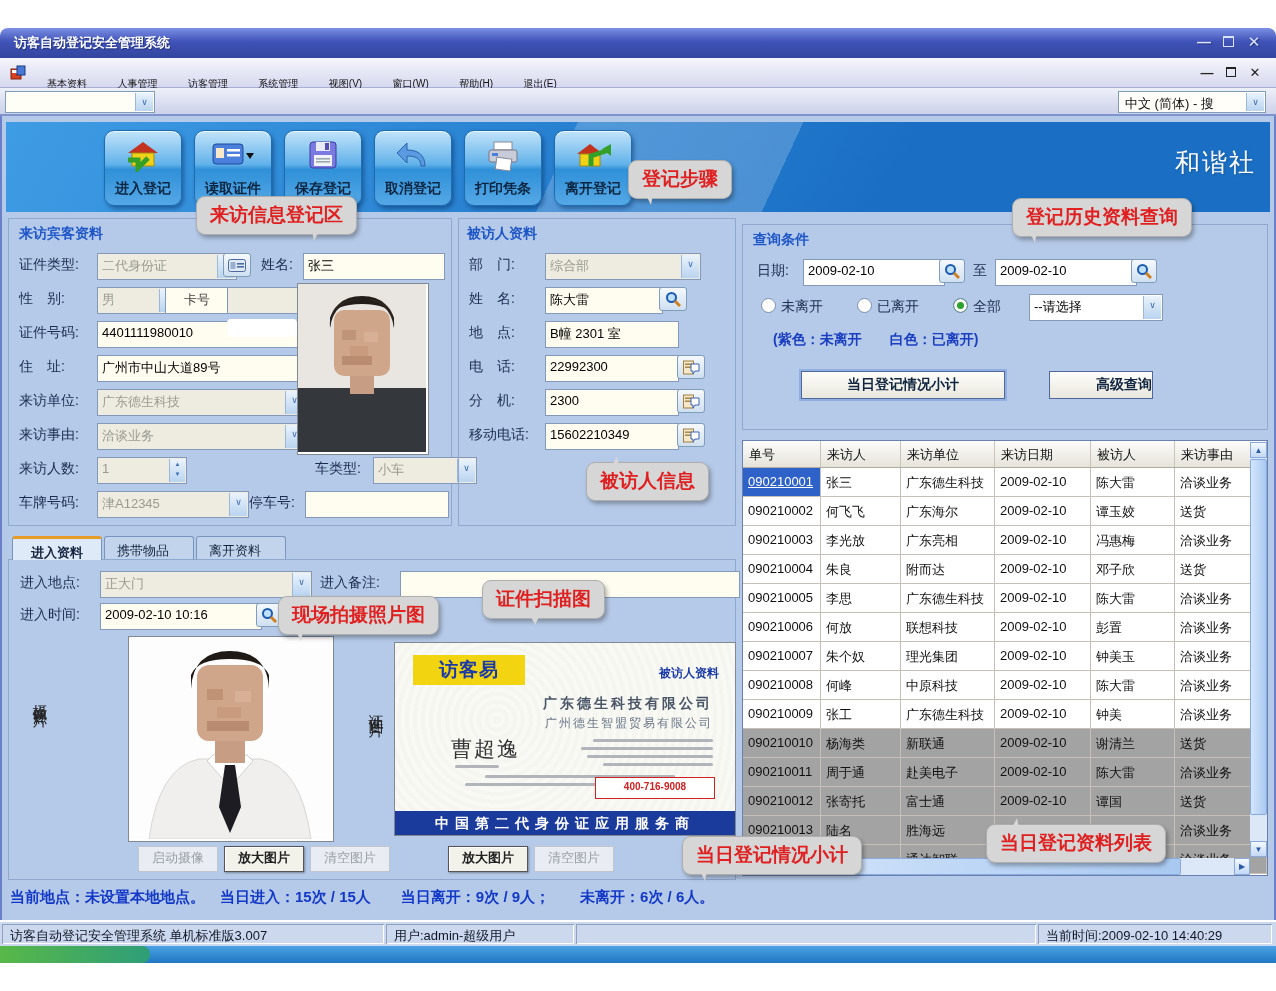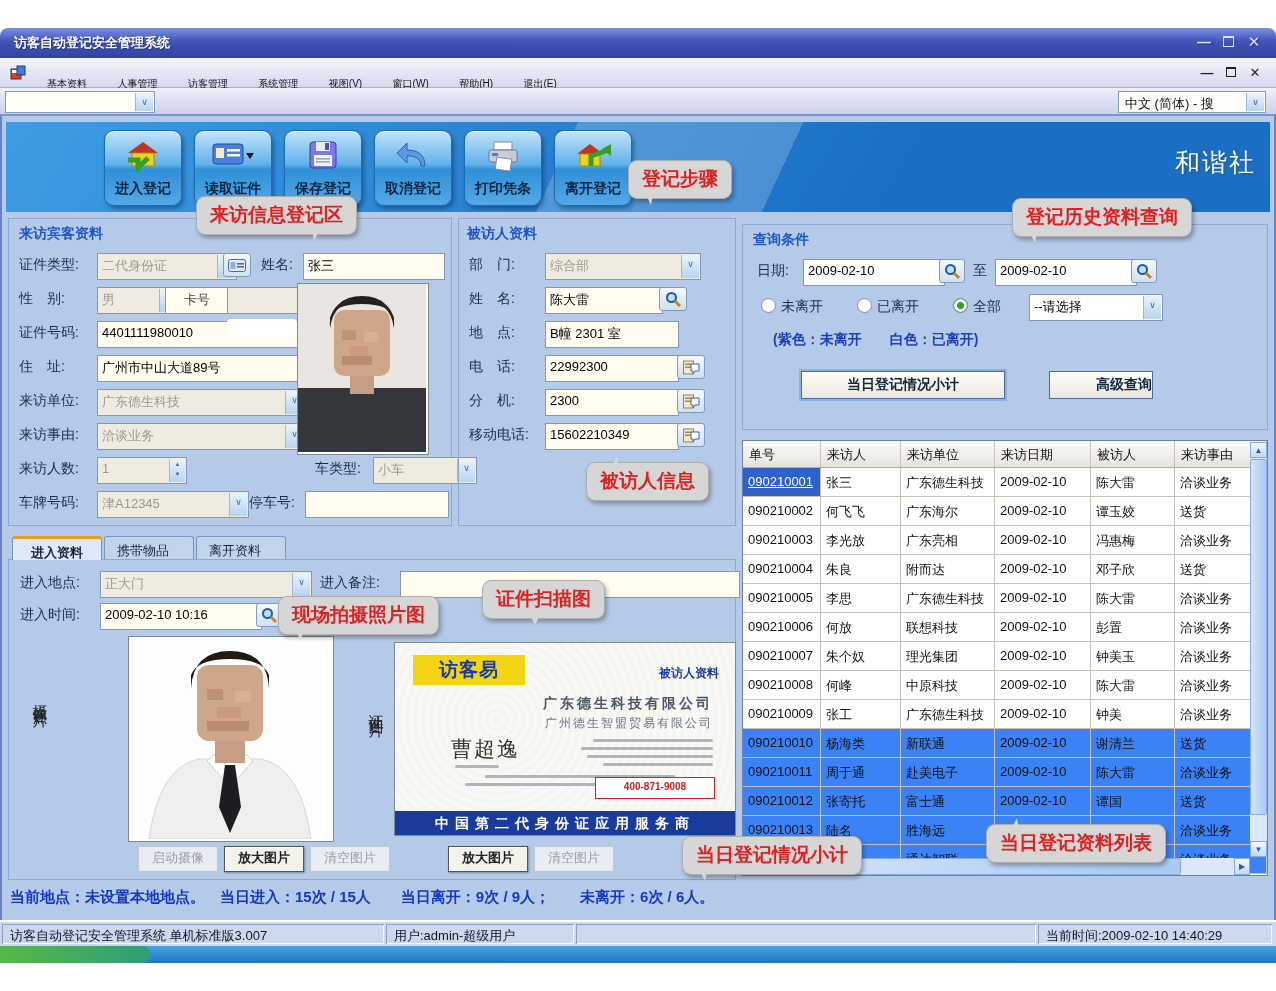--- a/index.html
+++ b/index.html
@@ -47,21 +47,21 @@
   .rdot.on{box-shadow:inset 0 0 0 3px #fff;background:#2ca22c;}
   .rlbl{font-size:14px;color:#1c2c50;margin-left:5px;}
   .qbtn{position:absolute;height:26px;background:linear-gradient(180deg,#fdfdfb,#e9e7dd);border:1px solid #50689c;box-shadow:0 0 0 2px #8fb0e0;font-size:14px;color:#10253f;text-align:center;line-height:25px;font-weight:bold;}
   .qlegend{position:absolute;color:#1a3ec0;font-size:14px;font-weight:bold;}
 
   
   .tbl{left:742px;top:440px;width:526px;height:436px;background:#fff;border:1px solid #6a80b0;overflow:hidden;}
   .thead{display:flex;height:26px;background:linear-gradient(180deg,#fcfcfa,#e6e3da);border-bottom:1px solid #b0aca0;}
   .th{flex:none;box-sizing:border-box;border-right:1px solid #c8c4b8;padding:5px 6px 0;font-size:13px;color:#111;white-space:nowrap;overflow:hidden;}
   .trow{display:flex;height:28px;background:#fff;border-bottom:1px solid #c6c0b6;}
-  .trow.purple{background:#3b82f6;}
+  .trow.purple{background:#a3a3a3;}
   .td{flex:none;box-sizing:border-box;border-right:1px solid #c6c0b6;padding:6px 5px 0;font-size:13px;color:#101010;white-space:nowrap;overflow:hidden;}
   .td.sel{background:#2e62c8;color:#ffffff;text-decoration:underline;}
   .sbv{position:absolute;right:0;top:1px;bottom:18px;width:17px;background:#dce8f8;}
   .sbh{position:absolute;left:1px;right:17px;bottom:0;height:17px;background:#dce8f8;}
   .sbb{position:absolute;background:linear-gradient(180deg,#f4f9fe,#c3d9f4);border:1px solid #88aadd;color:#2a5aa8;font-size:8px;text-align:center;line-height:15px;box-sizing:border-box;}
   .sbt{position:absolute;background:linear-gradient(90deg,#d4e5fb,#a9c9f1);border:1px solid #88aadd;border-radius:2px;box-sizing:border-box;}
 
   
   .tab{position:absolute;height:24px;background:#c2d4ec;border:1px solid #7a94c0;border-bottom:none;border-radius:3px 3px 0 0;font-size:13px;color:#15243f;padding:5px 12px 0;box-sizing:border-box;}
   .tab.active{background:#dfeaf8;border-top:3px solid #e89c28;font-weight:bold;z-index:2;}
@@ -527,21 +527,21 @@
         <div class="comp1">广东德生科技有限公司</div>
         <div class="comp2">广州德生智盟贸易有限公司</div>
         <div class="pname">曹超逸</div>
         <div class="pbar" style="left:60px;top:122px;width:44px;height:3px;"></div>
         <div class="pbar" style="right:22px;top:96px;width:120px;height:3px;"></div>
         <div class="pbar" style="right:22px;top:104px;width:132px;height:3px;"></div>
         <div class="pbar" style="right:22px;top:112px;width:126px;height:3px;"></div>
         <div class="pbar" style="right:22px;top:120px;width:110px;height:3px;"></div>
         <div class="pbar" style="right:60px;top:132px;width:190px;height:3px;"></div>
         <div class="pbar" style="right:40px;top:140px;width:230px;height:3px;"></div>
-        <div class="hotbox">400-871-9008</div>
+        <div class="hotbox">400-716-9008</div>
         <div class="cfoot">中国第二代身份证应用服务商</div>
       </div>
     </div>
 
     <div class="fbtn flat" style="left:130px;top:314px;width:78px;">启动摄像</div>
     <div class="fbtn raised" style="left:216px;top:314px;width:78px;">放大图片</div>
     <div class="fbtn flat" style="left:302px;top:314px;width:78px;">清空图片</div>
     <div class="fbtn raised" style="left:440px;top:314px;width:78px;">放大图片</div>
     <div class="fbtn flat" style="left:526px;top:314px;width:78px;">清空图片</div>
   </div>

